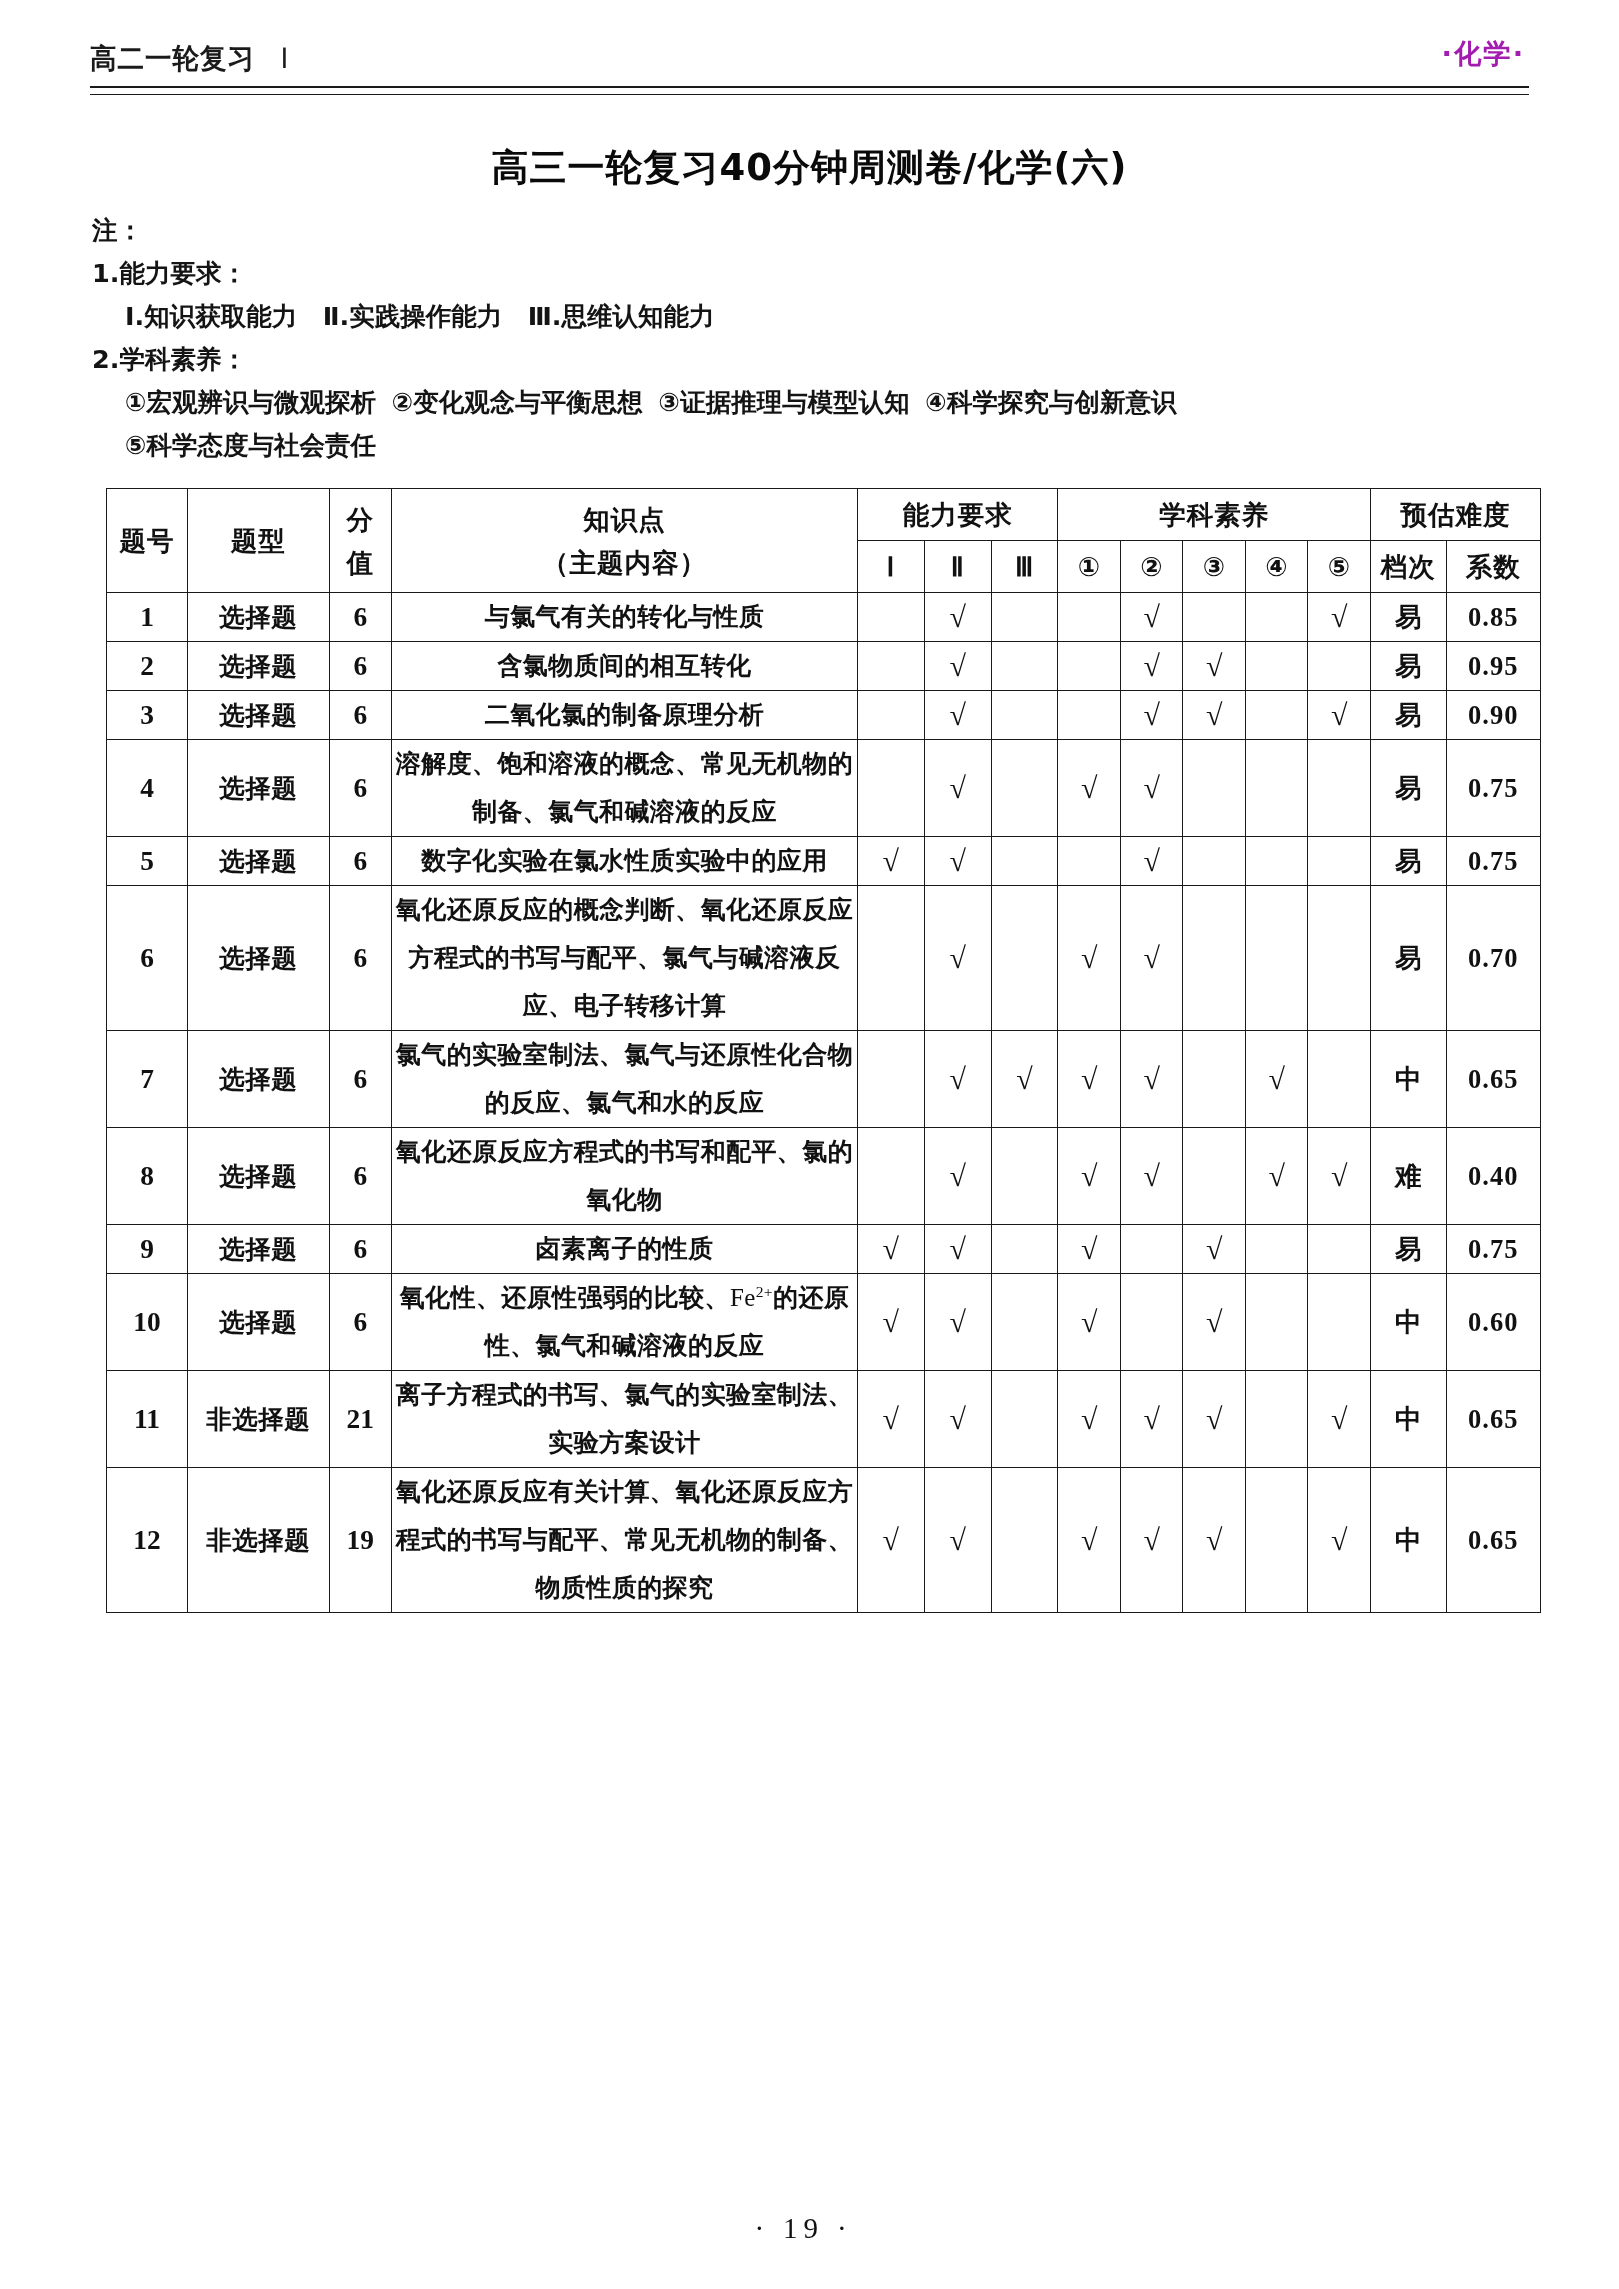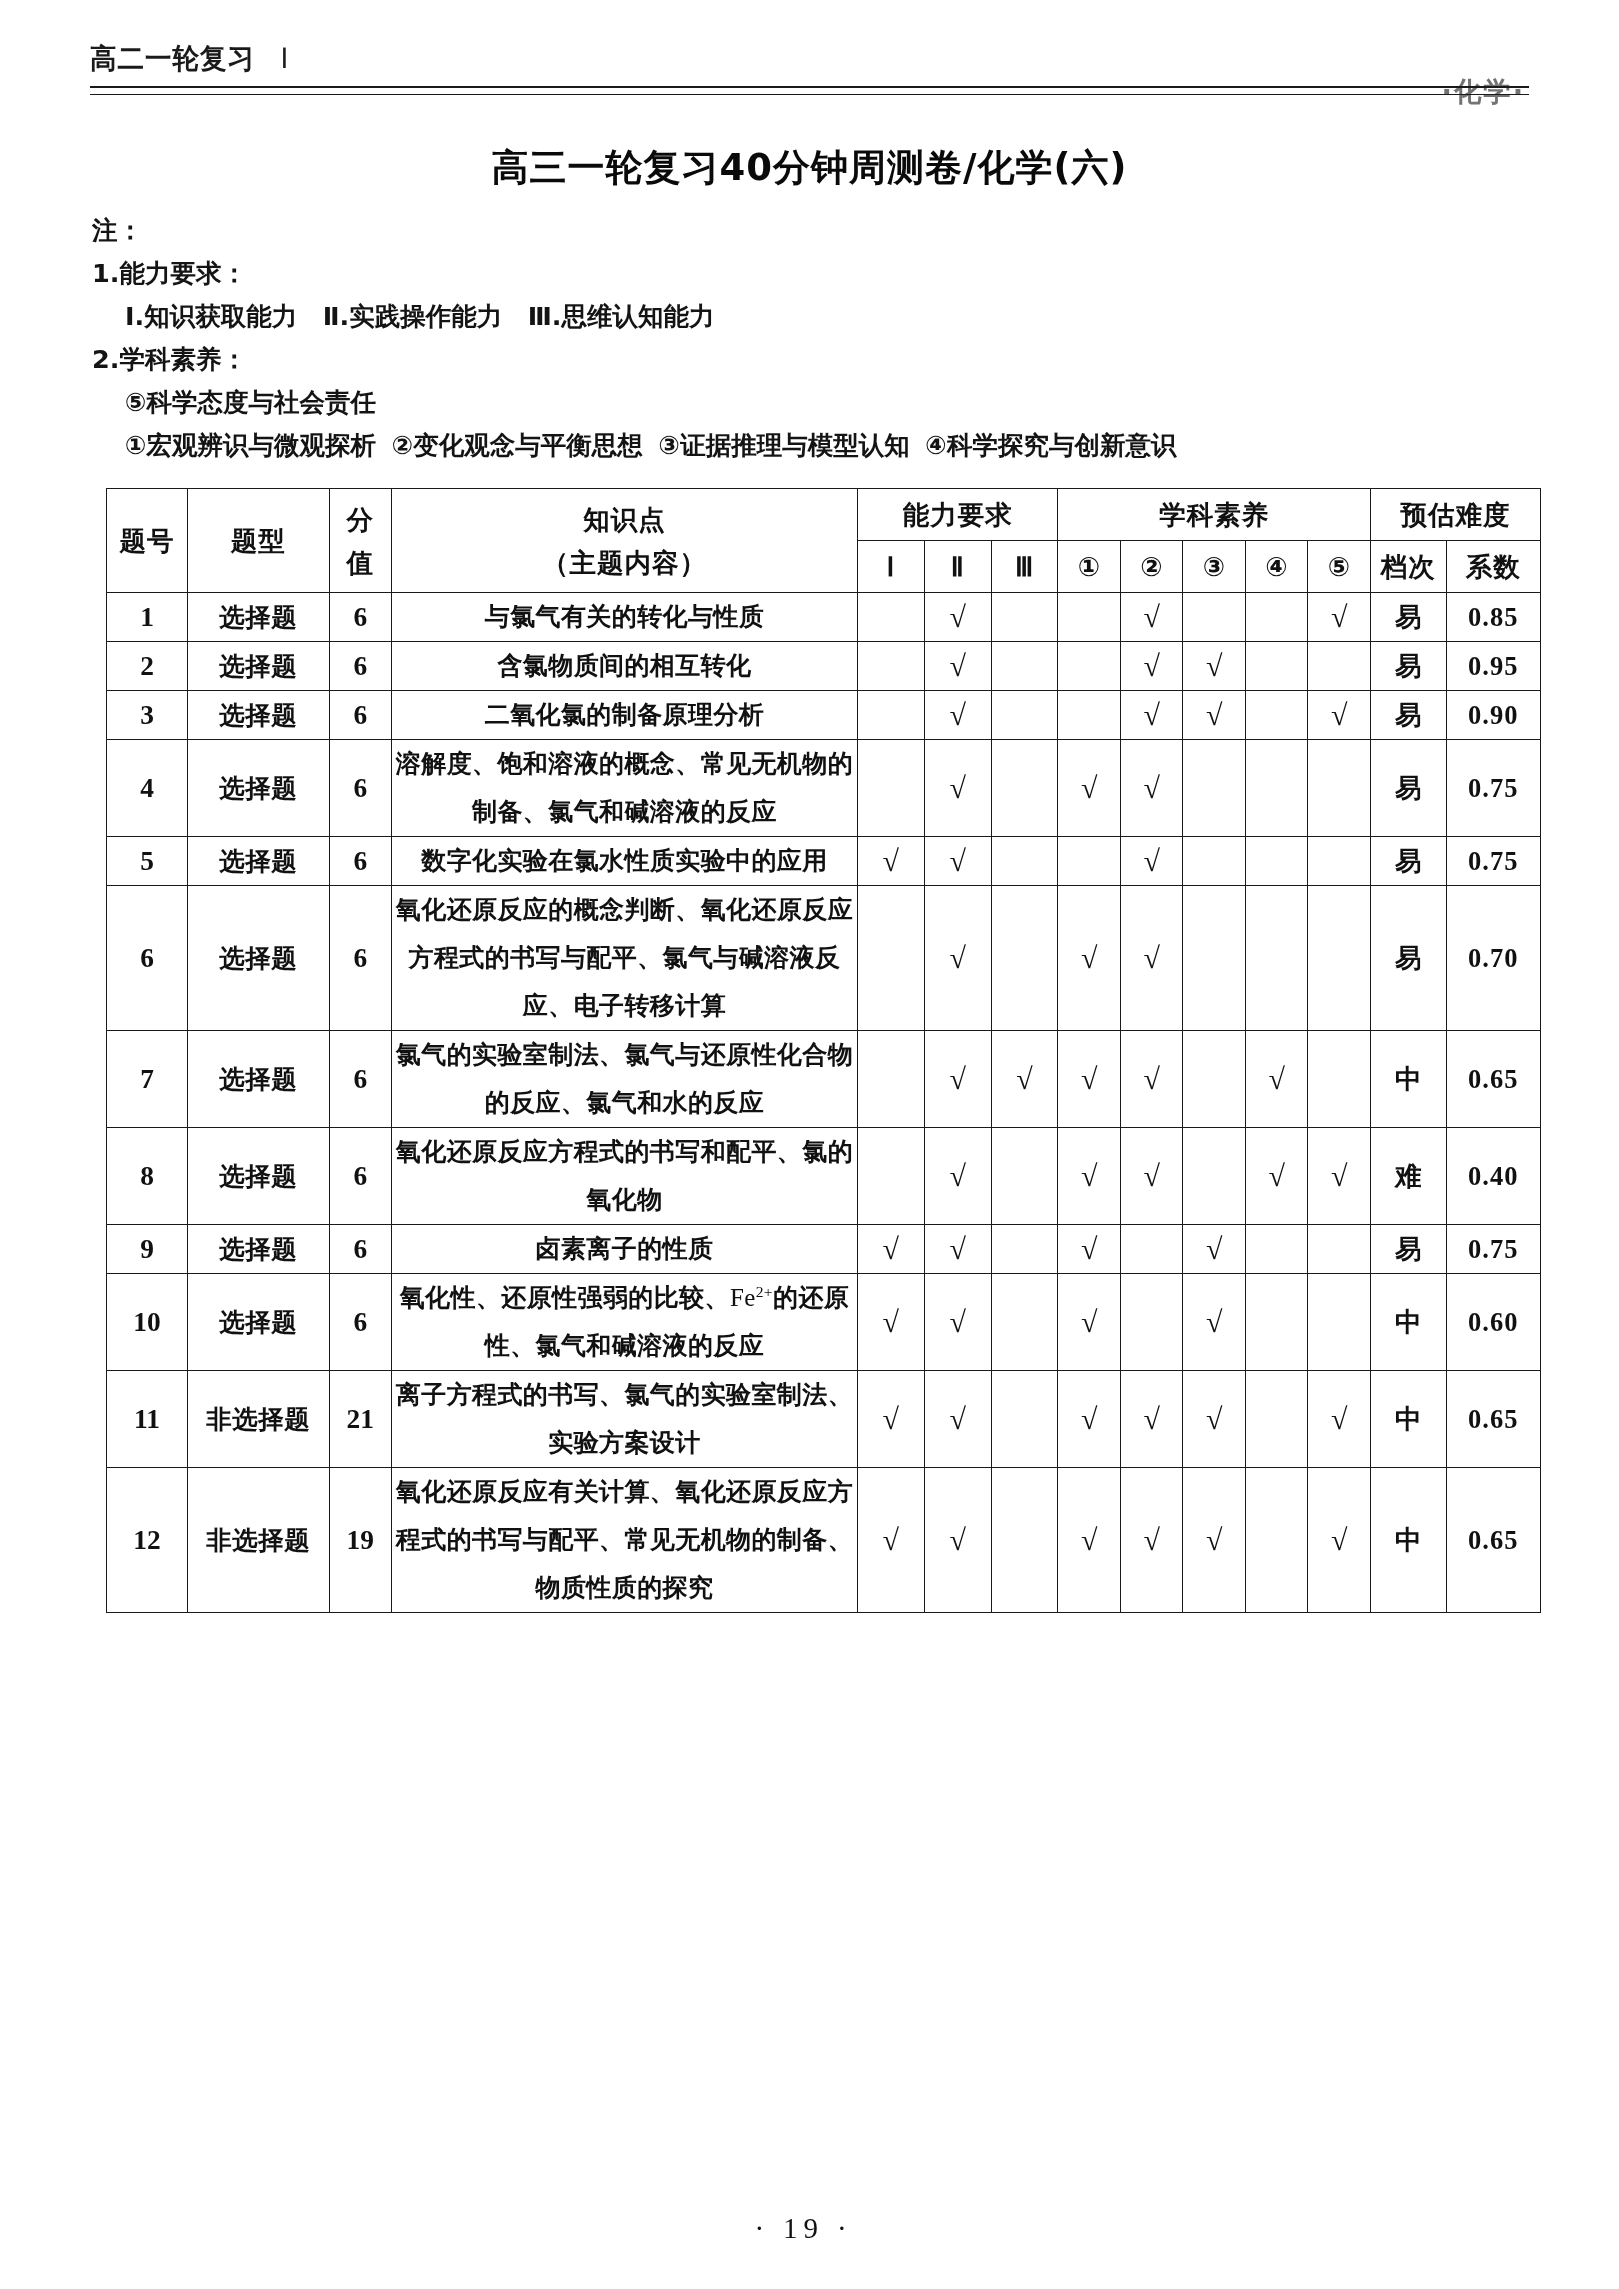--- a/index.html
+++ b/index.html
@@ -51,22 +51,21 @@
     font-weight: 400;
   }
   .runhead-right {
     position: absolute;
     right: 3.9px;
     top: 25.5px;
     font-size: 27.4px;
     font-family: "DejaVu Sans", sans-serif;
     font-weight: 700;
     letter-spacing: 2px;
-    color: #737373;
-    margin-top: 38px;
+    color: #a21caf;
   }
   .runhead-rule {
     position: absolute;
     left: 0;
     right: 0;
     top: 76px;
     height: 5.9px;
     border-top: 2.2px solid #1a1a1a;
     border-bottom: 1.4px solid #1a1a1a;
   }
@@ -294,24 +293,24 @@
 
 
   <div class="notes">
     <div class="ln">注：</div>
     <div class="ln">1.能力要求：</div>
     <div class="ln indent1">
       <span>Ⅰ.知识获取能力</span><span class="gap"></span><span>Ⅱ.实践操作能力</span><span class="gap"></span><span>Ⅲ.思维认知能力</span>
     </div>
     <div class="ln">2.学科素养：</div>
     <div class="ln indent1">
-      <span>⑤科学态度与社会责任</span>
+      <span>①宏观辨识与微观探析</span><span class="gap-s"></span><span>②变化观念与平衡思想</span><span class="gap-s"></span><span>③证据推理与模型认知</span><span class="gap-s"></span><span>④科学探究与创新意识</span>
     </div>
     <div class="ln indent1">
-      <span>①宏观辨识与微观探析</span><span class="gap-s"></span><span>②变化观念与平衡思想</span><span class="gap-s"></span><span>③证据推理与模型认知</span><span class="gap-s"></span><span>④科学探究与创新意识</span>
+      <span>⑤科学态度与社会责任</span>
     </div>
   </div>
 
   <div class="tbl-wrap">
     <table class="elem">
       <colgroup>
         <col class="c-no">
           <col class="c-type">
           <col class="c-pt">
           <col class="c-kp">

